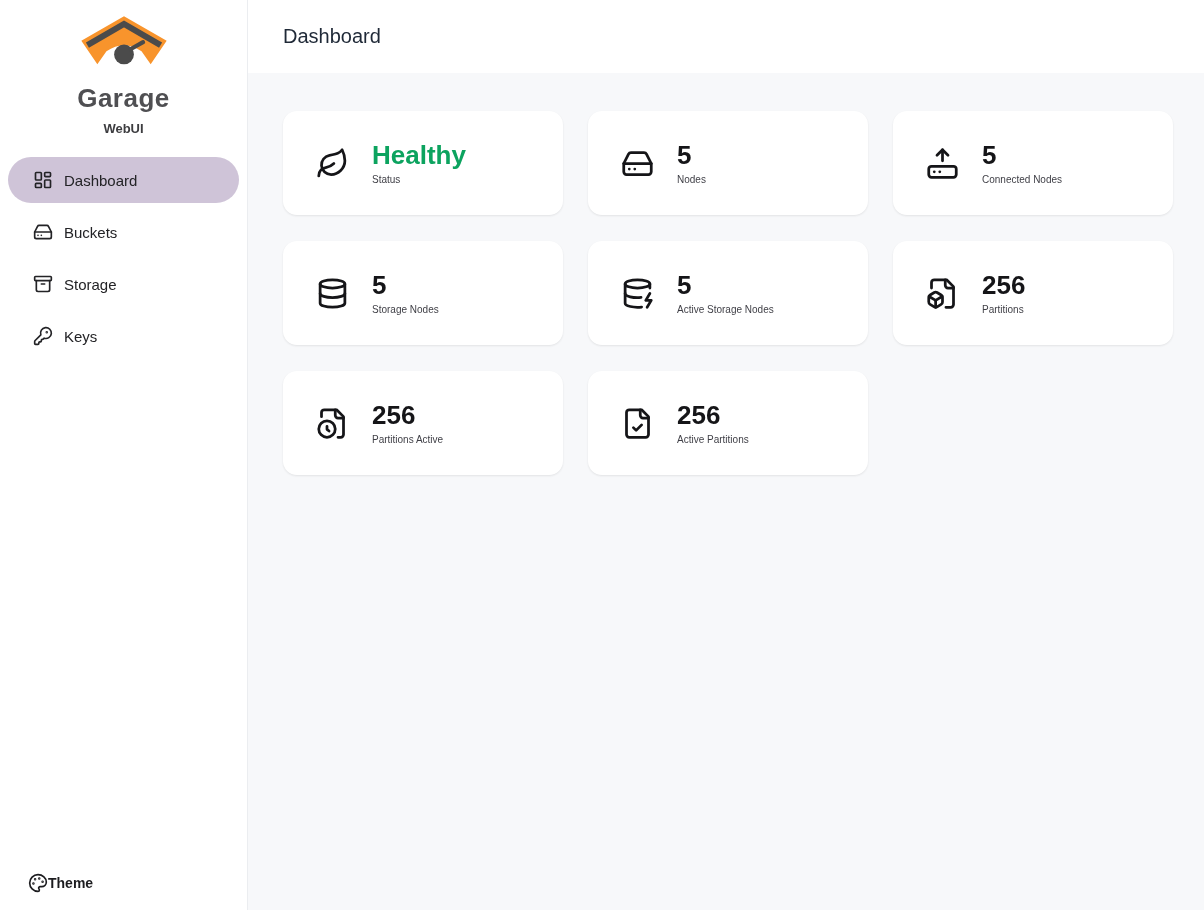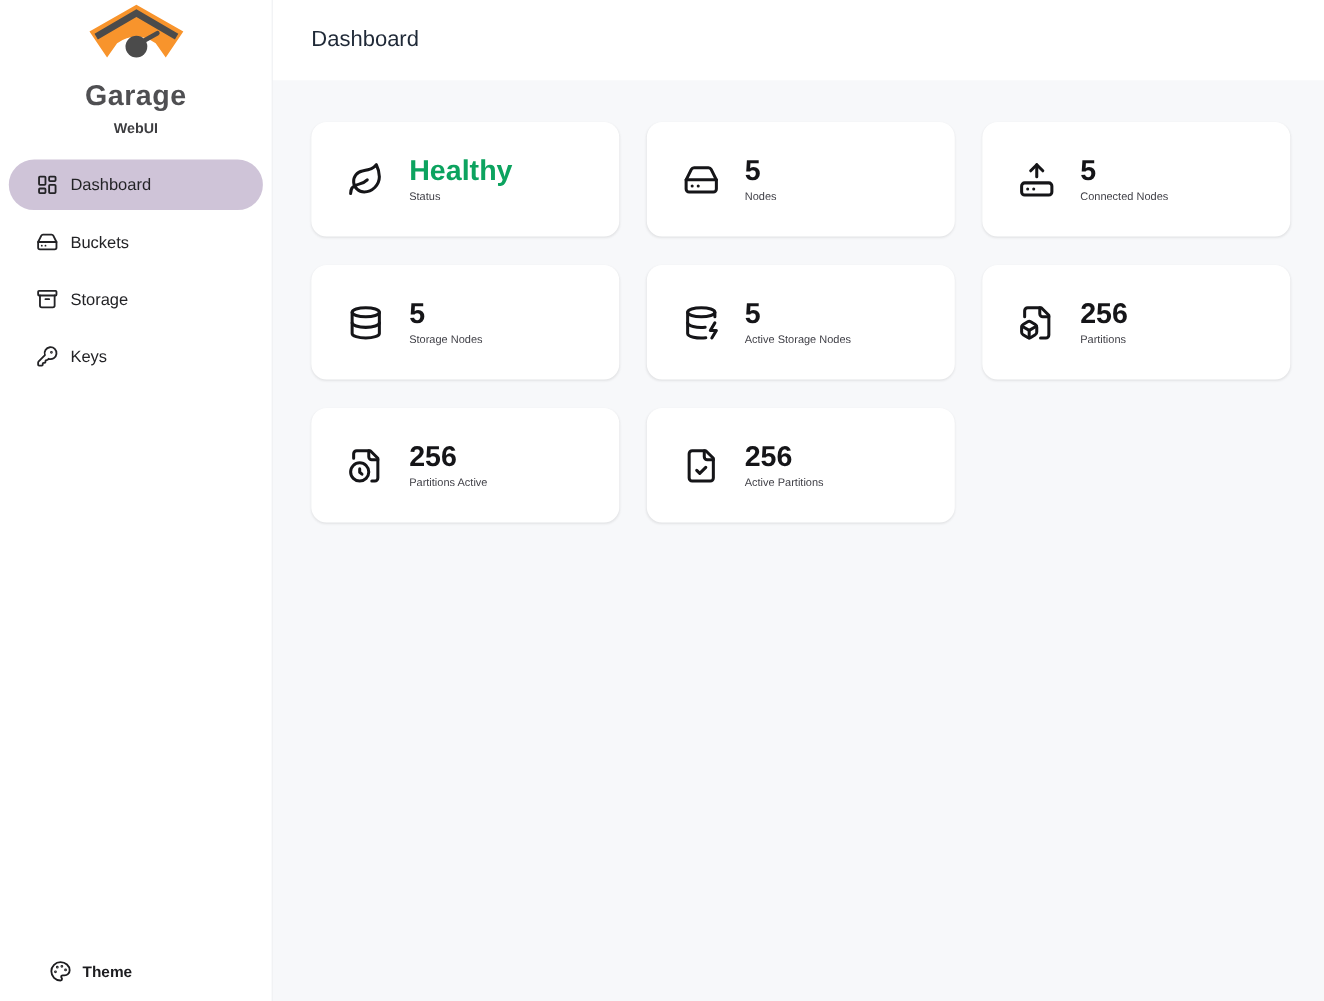--- a/index.html
+++ b/index.html
@@ -27,21 +27,21 @@
     background:#fff;
     border-right:1px solid var(--border);
     display:flex;
     flex-direction:column;
     flex-shrink:0;
   }
   .brand{
     display:flex;
     flex-direction:column;
     align-items:center;
-    padding-top:2px;
+    padding-top:14px;
   }
   .brand-logo{width:92px;height:64px;}
   .brand-name{
     font-size:26px;
     font-weight:700;
     color:#4f4f52;
     margin-top:5px;
     letter-spacing:.5px;
   }
   .brand-sub{
@@ -64,27 +64,25 @@
     gap:11px;
     font-size:15px;
     color:#232326;
     cursor:pointer;
   }
   .nav-item.active{background:var(--pill);}
   .nav-item .ic{width:20px;height:20px;color:#232326;flex-shrink:0;}
   .theme-row{
     display:flex;
     align-items:center;
-    gap:10px;
     padding:0 0 17px 28px;
     font-size:14px;
     font-weight:700;
     color:#1c1c1f;
     cursor:pointer;
-    margin-left:17px;
   }
   .theme-row .ic{width:20px;height:20px;}
   
   .main{
     flex:1;
     display:flex;
     flex-direction:column;
     min-width:0;
   }
   .topbar{

